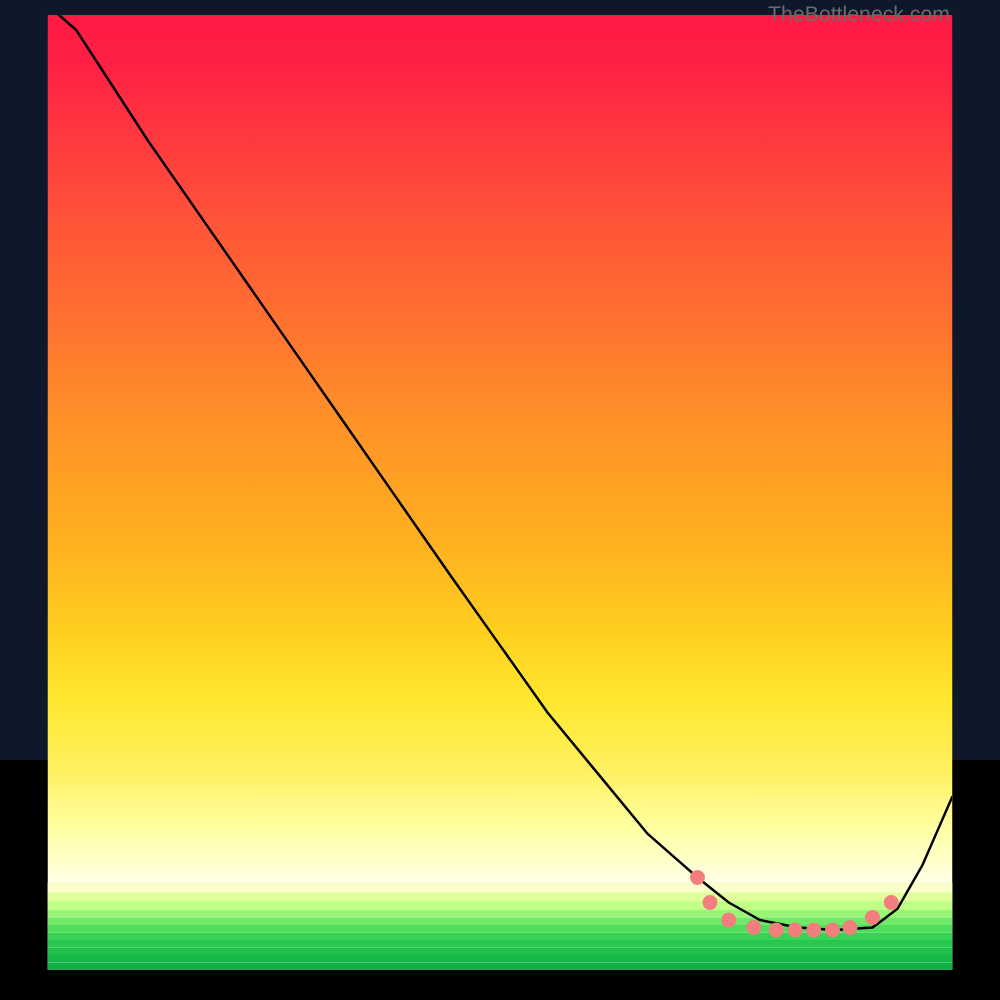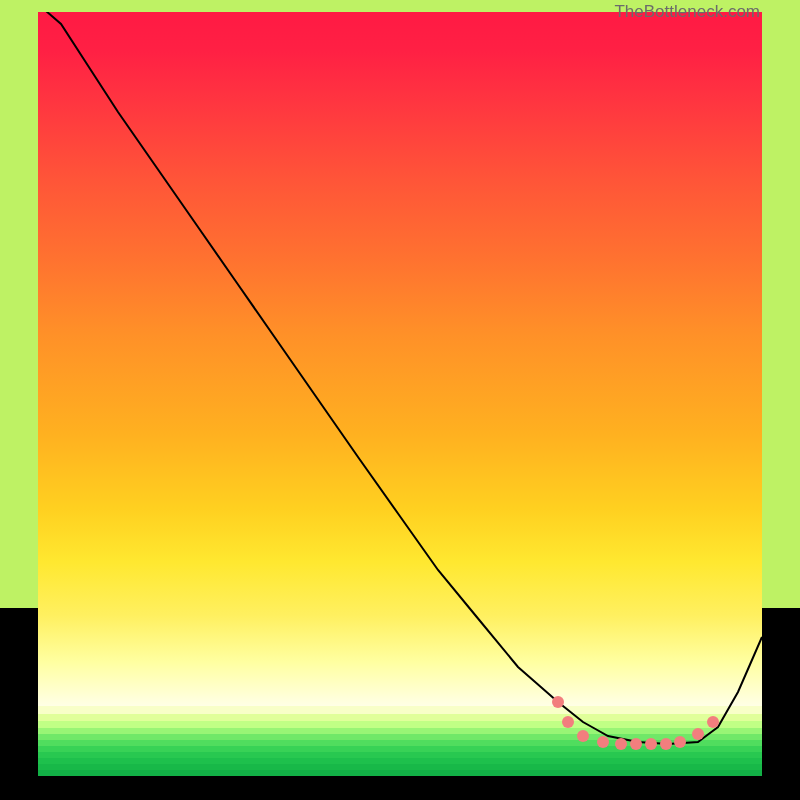--- a/index.html
+++ b/index.html
@@ -8,21 +8,21 @@
     background: #000;
     width: 800px;
     height: 800px;
     overflow: hidden;
     font-family: Arial, sans-serif;
   }
   .container {
     position: relative;
     width: 800px;
     height: 608px;
-    background: #bef264;
+    background: #0f172a;
   }
   .chart-area {
     position: absolute;
     left: 38px;
     top: 12px;
     width: 724px;
     height: 764px;
     overflow: hidden;
   }
   .gradient-bg {

